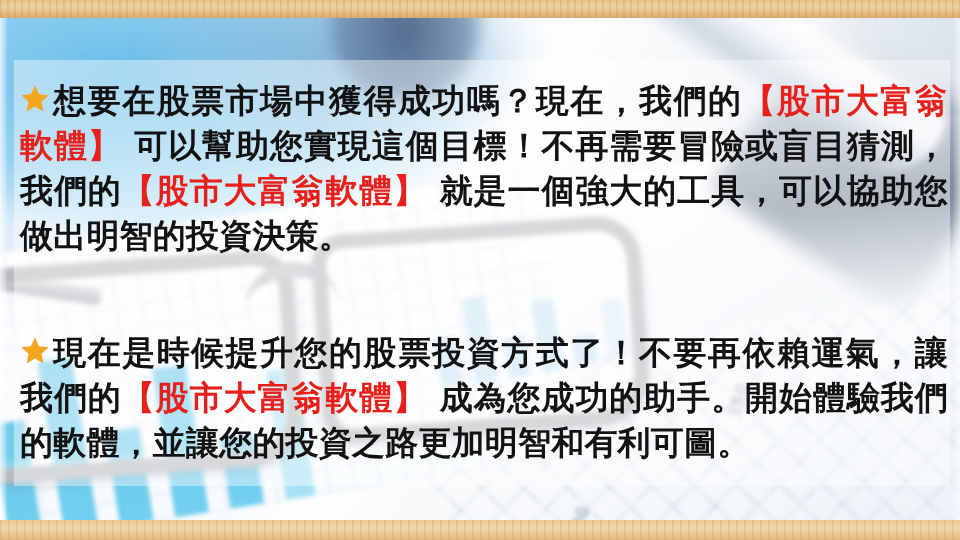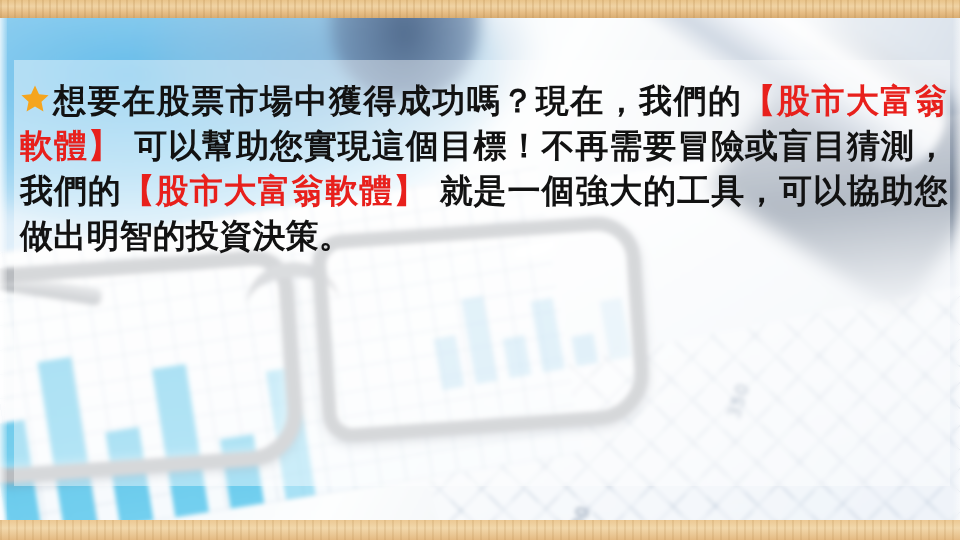--- a/index.html
+++ b/index.html
@@ -424,20 +424,27 @@
   <div class="text-layer">
 
     <div class="para para-1">
       <span class="star-icon">
         <svg viewBox="0 0 32 32" width="30" height="30" aria-hidden="true">
           <polygon points="16,1.5 20.3,11 30.5,12.1 22.9,19 25,29.2 16,24 7,29.2 9.1,19 1.5,12.1 11.7,11" fill="#f5a51e"></polygon>
         </svg>
       </span><span class="run plain">想要在股票市場中獲得成功嗎？現在，我們的</span><span class="run brand">【股市大富翁軟體】</span><span class="run plain"> 可以幫助您實現這個目標！不再需要冒險或盲目猜測，我們的</span><span class="run brand">【股市大富翁軟體】</span><span class="run plain"> 就是一個強大的工具，可以協助您做出明智的投資決策。</span>
     </div>
 
+    <div class="para para-2">
+      <span class="star-icon">
+        <svg viewBox="0 0 32 32" width="30" height="30" aria-hidden="true">
+          <polygon points="16,1.5 20.3,11 30.5,12.1 22.9,19 25,29.2 16,24 7,29.2 9.1,19 1.5,12.1 11.7,11" fill="#f5a51e"></polygon>
+        </svg>
+      </span><span class="run plain">現在是時候提升您的股票投資方式了！不要再依賴運氣，讓我們的</span><span class="run brand">【股市大富翁軟體】</span><span class="run plain"> 成為您成功的助手。開始體驗我們的軟體，並讓您的投資之路更加明智和有利可圖。</span>
+    </div>
 
   </div>
 
   <div class="frame-edge-left"></div>
   <div class="frame-edge-right"></div>
   <div class="frame-bar frame-top"></div>
   <div class="frame-bar frame-bottom"></div>
 
 </div>
 

